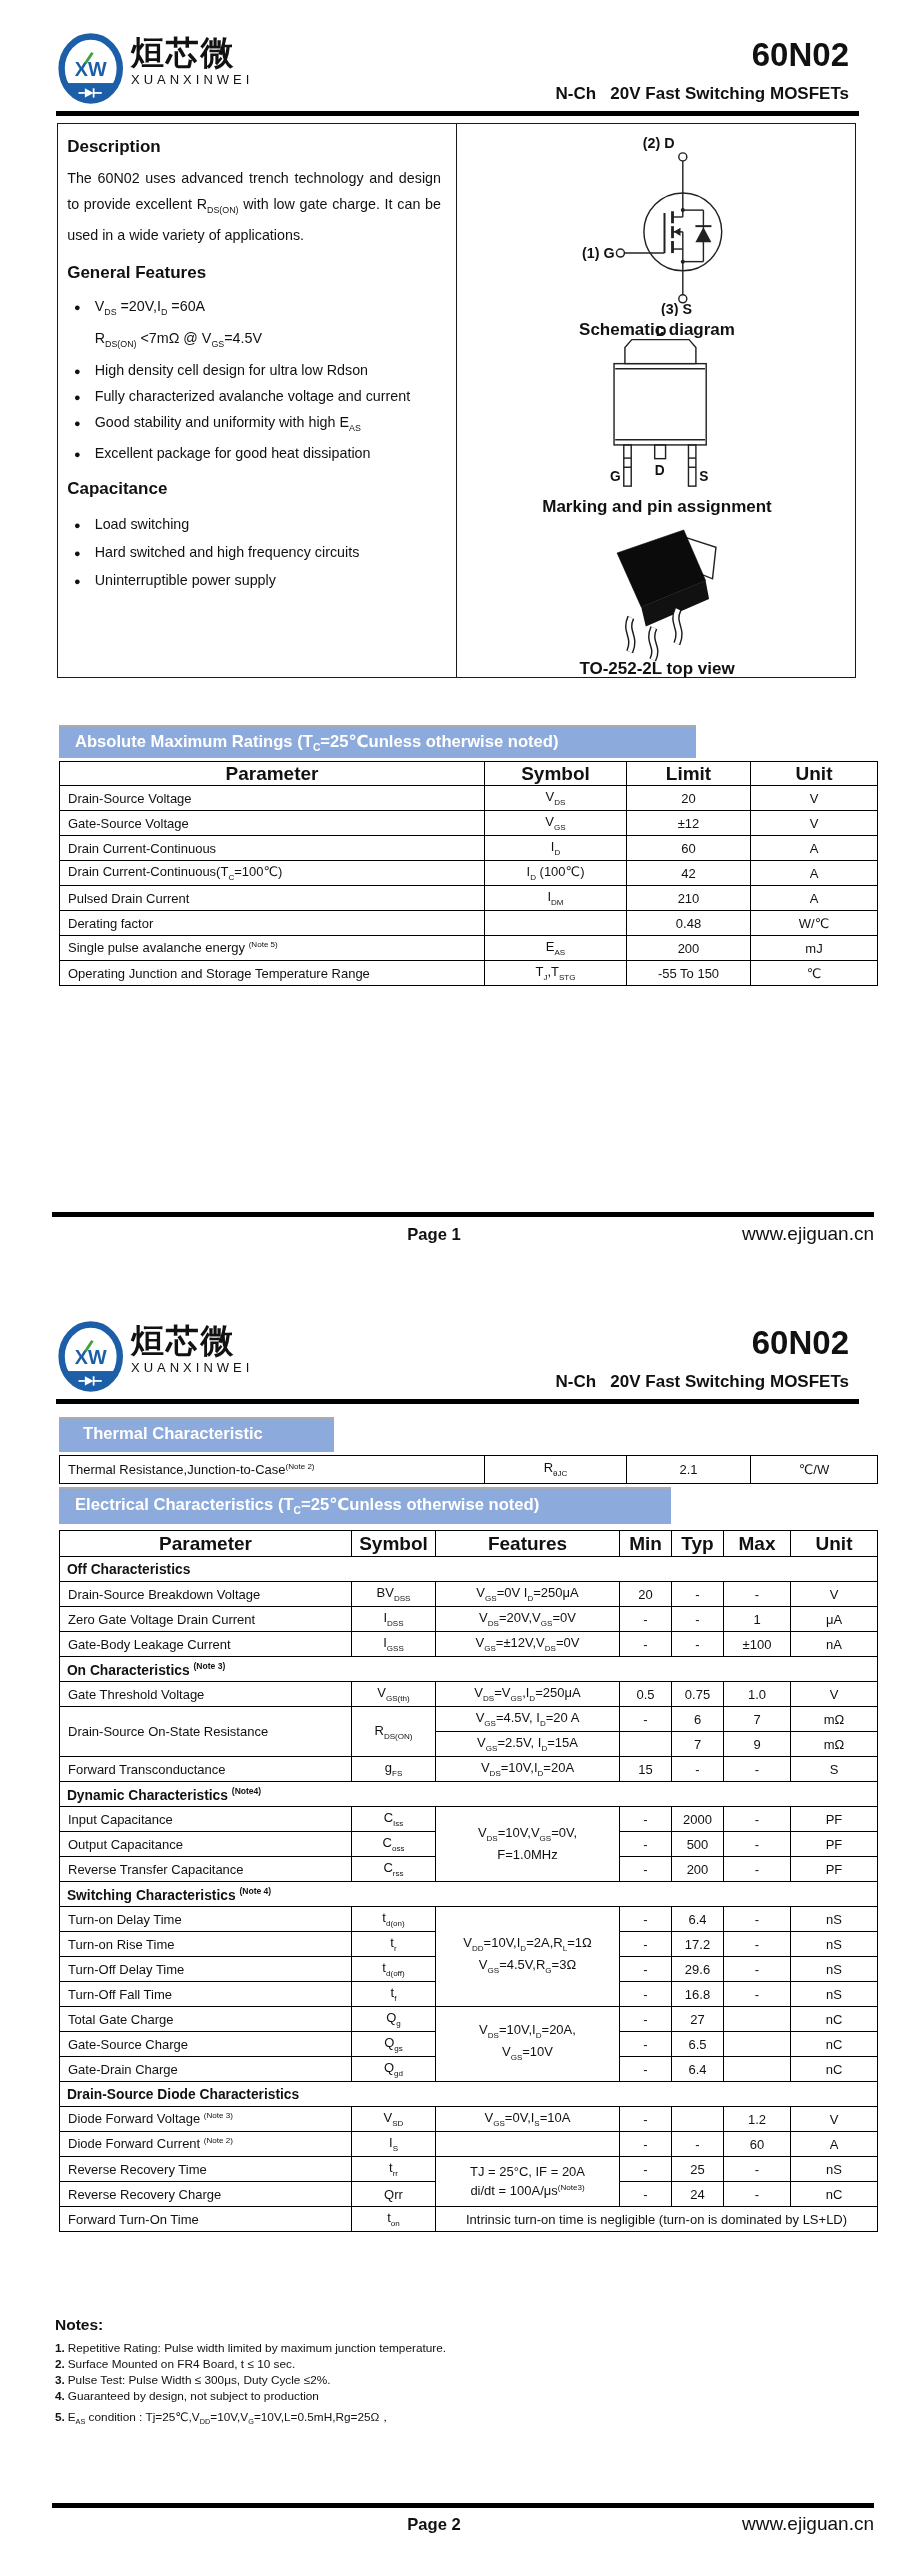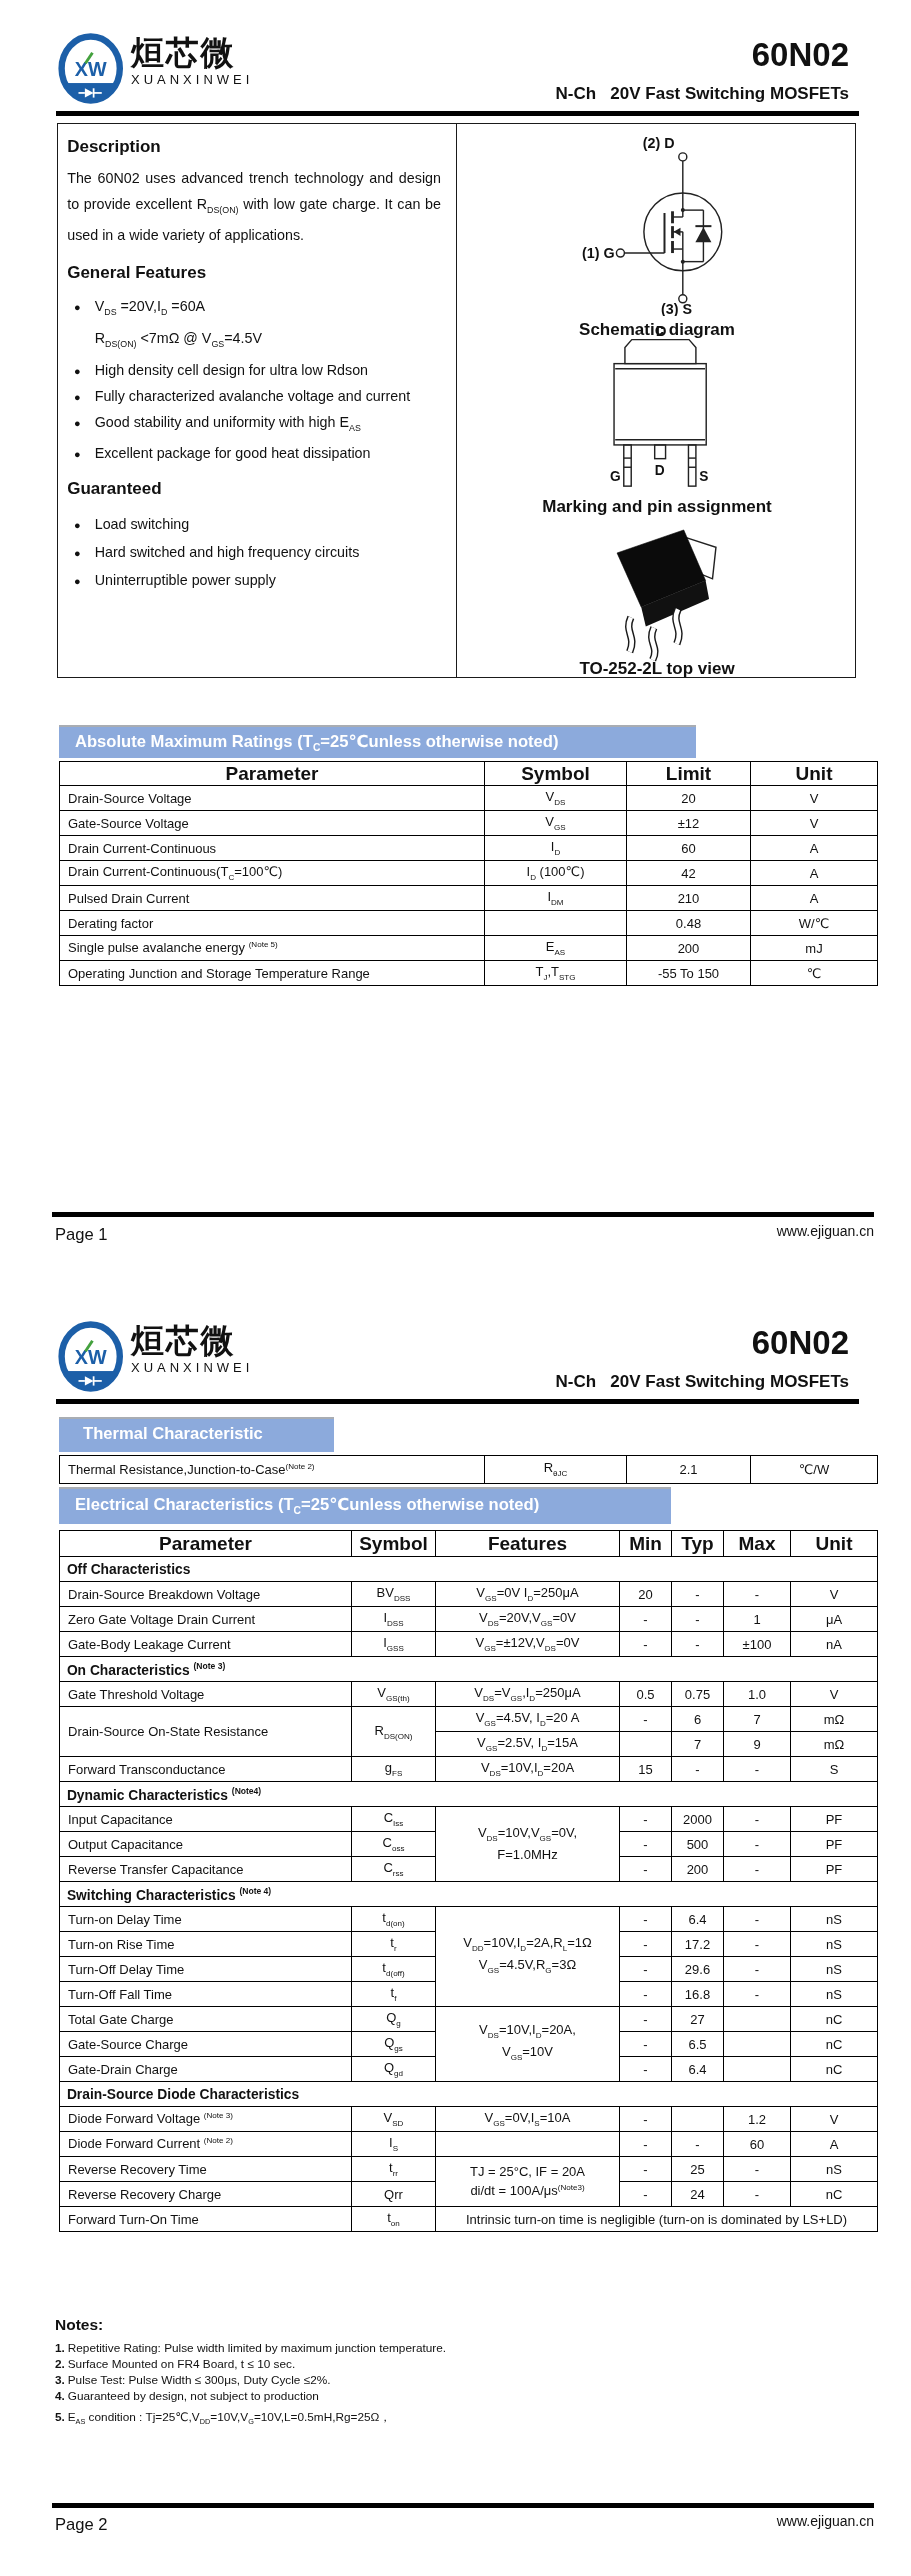--- a/index.html
+++ b/index.html
@@ -53,22 +53,22 @@
 
   
   .notes{position:absolute;left:55px;top:2313px;width:631px;}
   .notes-title{font-size:15.5px;font-weight:bold;margin-bottom:5.7px;}
   .note-item{font-size:11.8px;line-height:16px;}
   .note-item b{margin-right:2.9px;}
   .note-item.gap{margin-top:5.2px;}
 
   
   .footer-rule{position:absolute;left:52px;width:822px;height:5.2px;background:#000;}
-  .footer-page{position:absolute;left:55px;width:758px;font-size:16.6px;font-weight:normal;}
-  .footer-site{position:absolute;right:37px;font-size:14px;}
+  .footer-page{position:absolute;left:55px;width:758px;text-align:center;font-size:16.6px;font-weight:bold;}
+  .footer-site{position:absolute;right:37px;font-size:19px;}
 </style>
 </head>
 <body>
 
 <div class="page" id="page1">
 
   <div class="logo">
     <svg width="68" height="71" viewBox="0 0 115 122">
       <clipPath id="lc1">
           <ellipse cx="57" cy="61" rx="50" ry="55"></ellipse>
@@ -97,21 +97,21 @@
       <p class="desc-p">The 60N02 uses advanced trench technology and design to provide excellent R<sub>DS(ON)</sub> with low gate charge. It can be used in a wide variety of applications.</p>
       <div class="sec-h" style="margin-top:15px;">General Features</div>
       <ul class="blist">
         <li>V<sub>DS</sub> =20V,I<sub>D</sub> =60A</li>
         <li class="cont">R<sub>DS(ON)</sub> &lt;7mΩ @ V<sub>GS</sub>=4.5V</li>
         <li>High density cell design for ultra low Rdson</li>
         <li>Fully characterized avalanche voltage and current</li>
         <li>Good stability and uniformity with high E<sub>AS</sub></li>
         <li>Excellent package for good heat dissipation</li>
       </ul>
-      <div class="sec-h" style="margin-top:16px;">Guaranteed</div>
+      <div class="sec-h" style="margin-top:16px;">Capacitance</div>
       <ul class="blist" style="margin-top:16px;">
         <li style="margin-bottom:9.8px;">Load switching</li>
         <li style="margin-bottom:9.8px;">Hard switched and high frequency circuits</li>
         <li>Uninterruptible power supply</li>
       </ul>
     </div>
 
     <svg class="svg-abs" style="left:516px;top:6.3px;" width="189" height="186" viewBox="0 0 330 325">
       <g stroke="#222" stroke-width="2.5" fill="none">
         <circle cx="190" cy="47" r="7"></circle>

